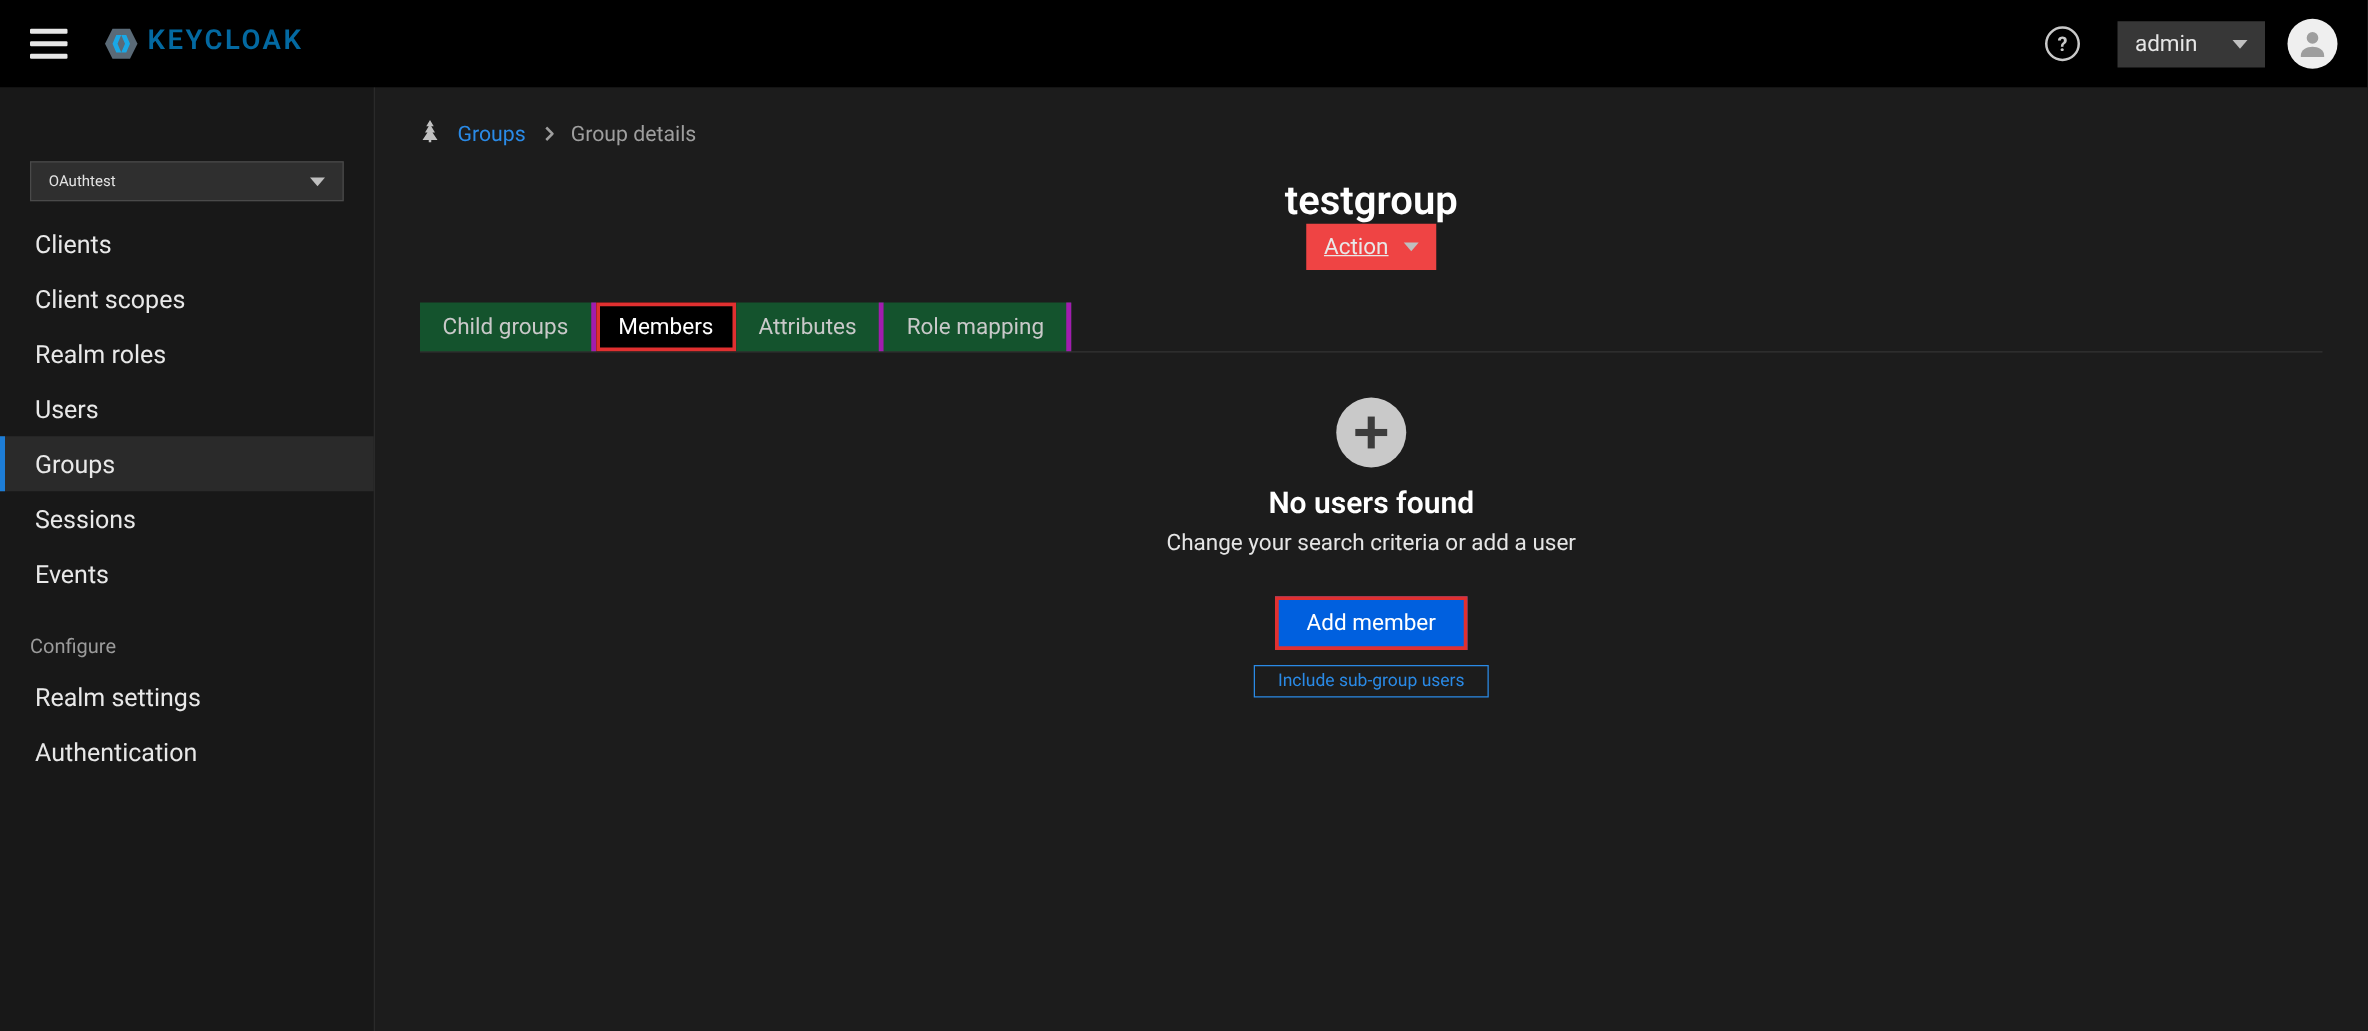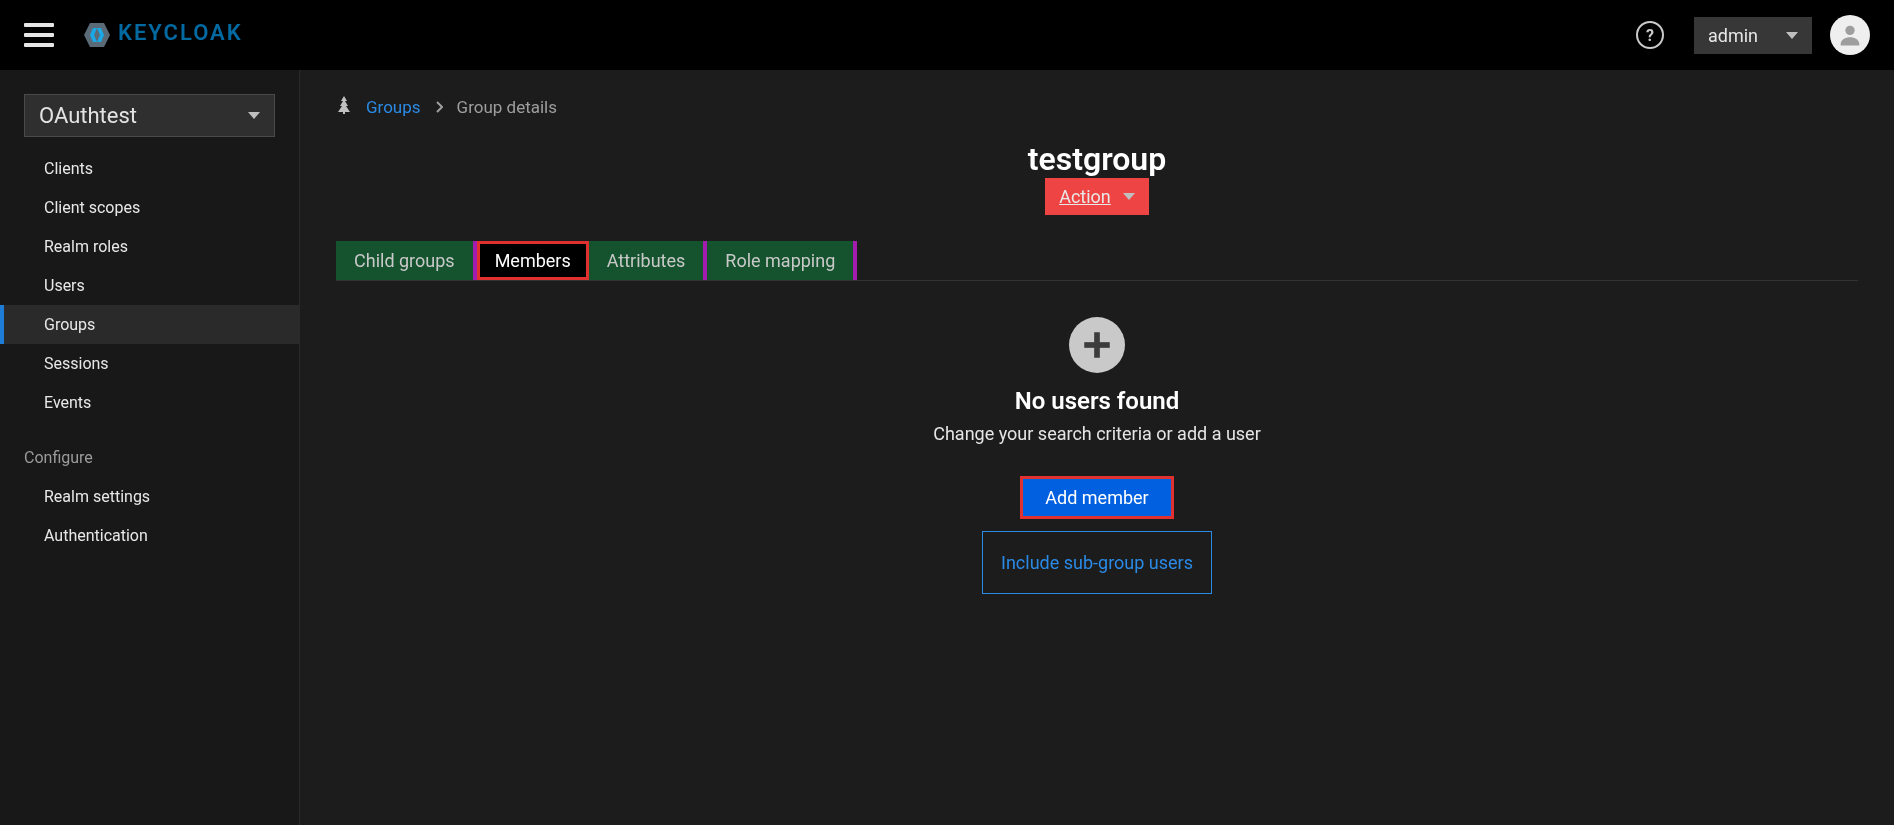--- a/index.html
+++ b/index.html
@@ -53,27 +53,27 @@
   .shell { display:flex; height:calc(100% - 70px); }
 
   .sidebar {
     width:300px; background:#181818; border-right:1px solid #2a2a2a;
     display:flex; flex-direction:column;
   }
   .realm-selector-wrap { padding:24px 24px 12px; }
   .realm-selector {
     background:#2f2f2f; border:1px solid #4a4a4a;
     display:flex; align-items:center; justify-content:space-between;
-    padding:8px 14px; cursor:pointer; color:#e3e3e3; font-size:22px;
+    padding:8px 14px; cursor:pointer; color:#e3e3e3; font-size:12px;margin-top:35px;
   }
 
   .sec-label { color:#9b9b9b; font-size:16px; padding:26px 24px 10px; }
 
   .nav-item {
-    padding:10px 40px; font-size:16px; color:#e8e8e8; cursor:pointer;
+    padding:10px 24px; font-size:20px; color:#e8e8e8; cursor:pointer;
     border-left:4px solid transparent;
   }
   .nav-item.active { background:#2a2a2a; border-left-color:#1d7dd6; }
 
   
   .content {
     flex:1; padding:26px 36px; background:#1c1c1c; overflow:auto;
   }
   .breadcrumb {
     display:flex; align-items:center; gap:14px; color:#9e9e9e; font-size:17px;
@@ -114,21 +114,21 @@
     width:56px; height:56px; border-radius:50%; background:#c9c9c9;
     display:flex; align-items:center; justify-content:center;
   }
   .empty-title { font-size:24px; font-weight:600; color:#fff; margin-top:6px; }
   .empty-sub { color:#e5e5e5; font-size:18px; }
   .btn-primary {
     background:#0060df; color:#fff; padding:8px 22px; font-size:18px; cursor:pointer;
     border:3px solid #e03030;
   }
   .btn-secondary {
-    border:1px solid #2a8ae6; color:#2a8ae6; padding:20px 18px; font-size:18px;
+    border:1px solid #2a8ae6; color:#2a8ae6; padding:4px 18px; font-size:14px;
     cursor:pointer; margin-top:4px;
   }
 </style>
 </head>
 <body>
 
 <div class="topbar">
   <div class="hamburger">
     <span></span>
       <span></span>

